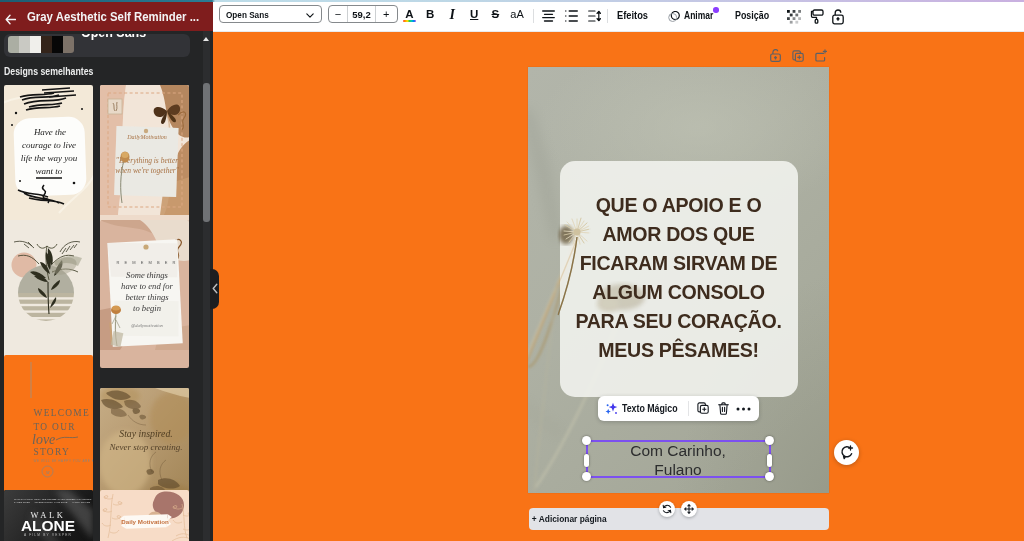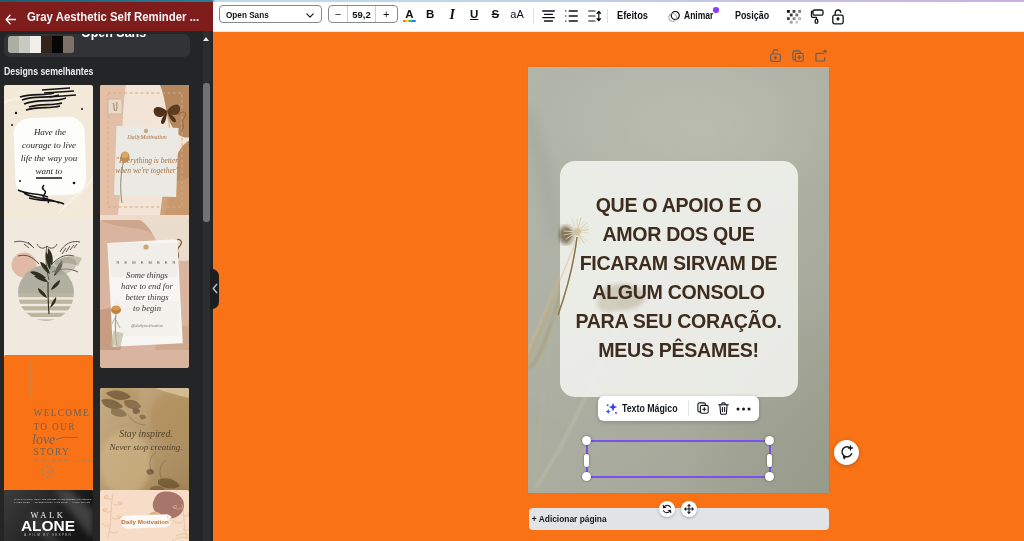--- a/index.html
+++ b/index.html
@@ -565,20 +565,21 @@
   </div>
 
   <div id="sel">
     <div class="handle" style="left:-5.2px;top:-5.2px;"></div>
     <div class="handle" style="right:-5.2px;top:-5.2px;"></div>
     <div class="handle" style="left:-5.2px;bottom:-5.2px;"></div>
     <div class="handle" style="right:-5.2px;bottom:-5.2px;"></div>
     <div class="hside" style="left:-3.2px;top:12px;"></div>
     <div class="hside" style="right:-3.2px;top:12px;"></div>
   </div>
+  <div id="seltext">Com Carinho,<br>Fulano</div>
 
   <div id="addpage"><span>+ Adicionar página</span></div>
   <div class="circbtn" style="left:446px;top:469px;">
     <svg style="position:absolute;left:3px;top:3px;" width="10" height="10" viewBox="0 0 10 10">
         <g stroke="#14191f" stroke-width="1.1" fill="none" stroke-linecap="round">
           <path d="M8.6 3.2 A4 4 0 0 0 1.6 3.6"></path>
           <path d="M1.4 6.8 A4 4 0 0 0 8.4 6.4"></path>
           <path d="M1.2 1.4 L1.6 3.7 L3.8 3.2"></path>
           <path d="M8.8 8.6 L8.4 6.3 L6.2 6.8"></path>
         </g>

